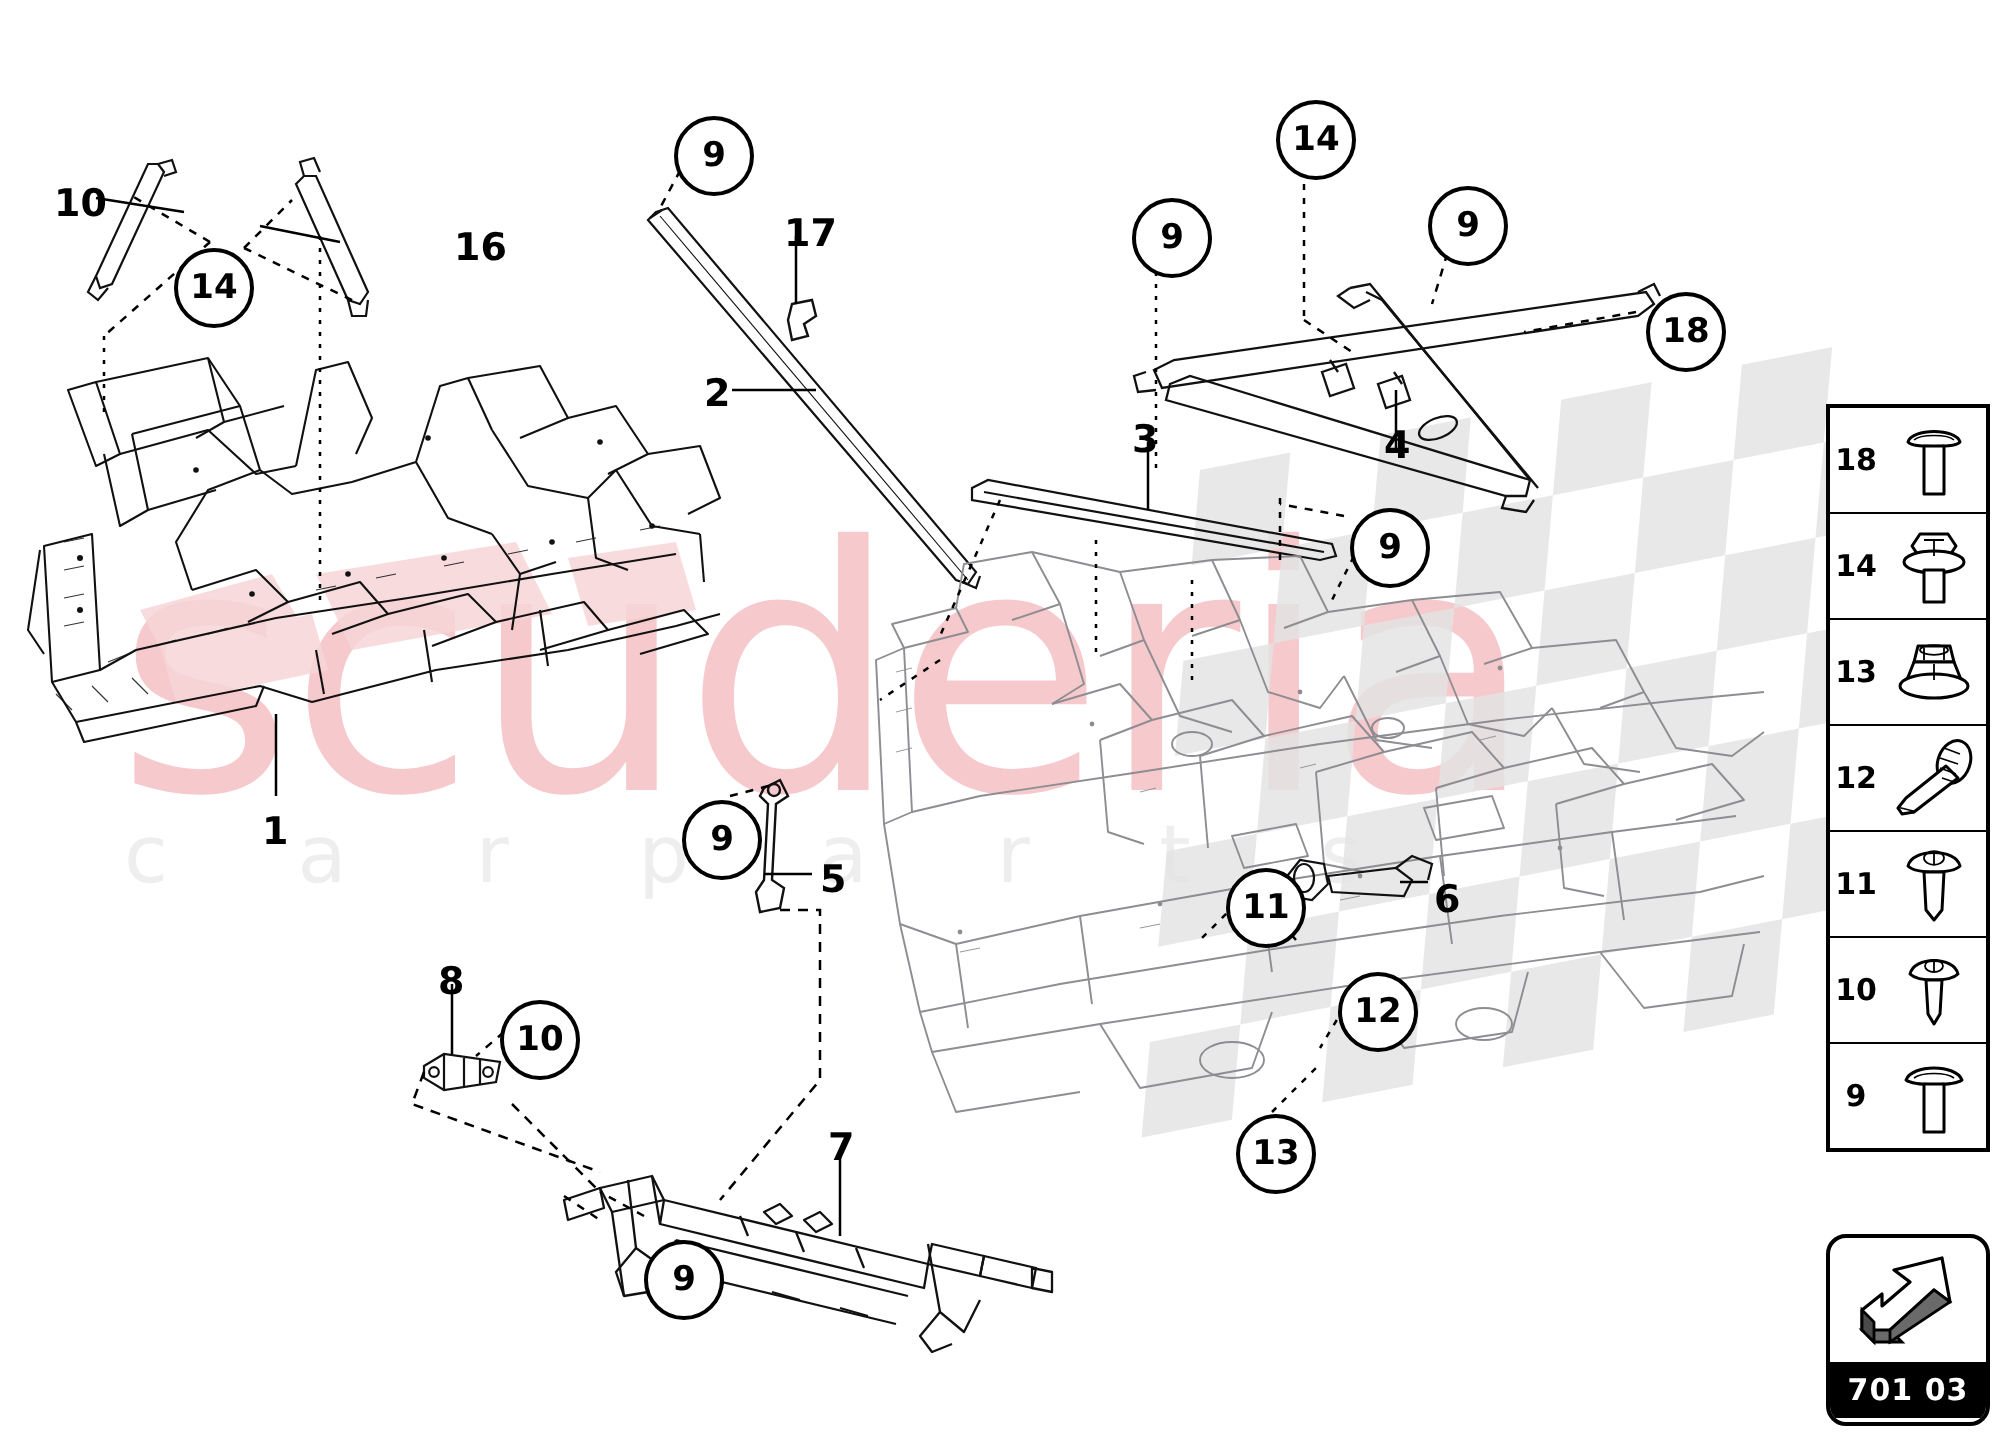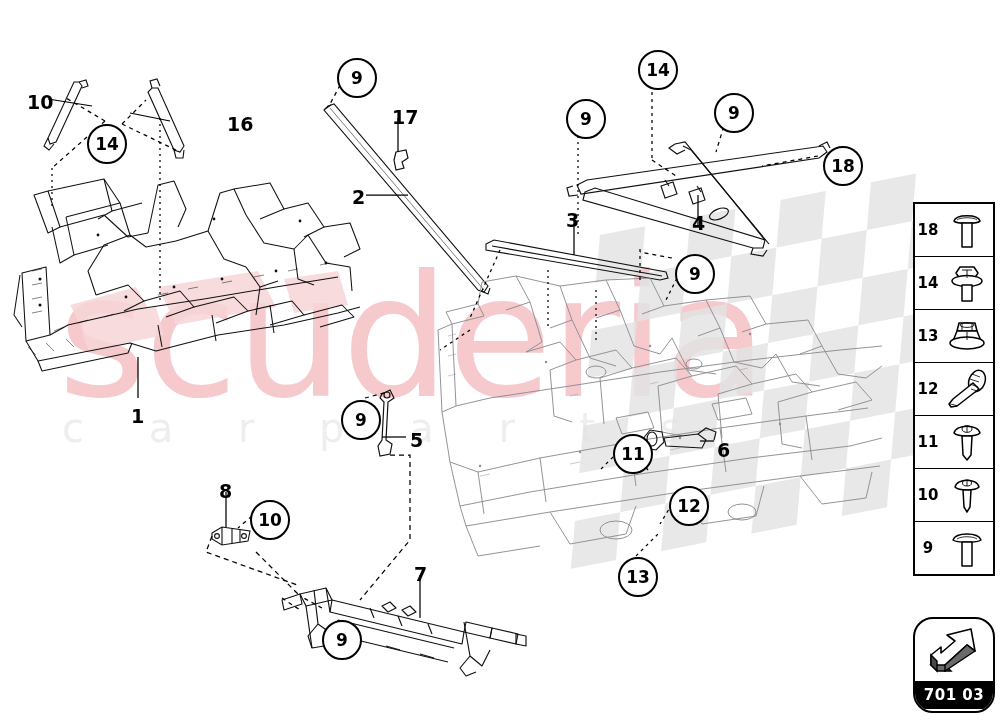--- a/index.html
+++ b/index.html
@@ -41,21 +41,21 @@
           border:2px solid #000;background:#fff;z-index:50;}
   .lrow{display:flex;align-items:center;height:52px;border-bottom:1.6px solid #000;}
   .lrow:last-child{border-bottom:none;}
   .lnum{width:26px;text-align:center;font-size:15px;font-weight:bold;
         font-family:"DejaVu Sans",sans-serif;}
   .lico{flex:1;height:100%;display:flex;align-items:center;justify-content:center;}
   .lico svg{display:block;}
 
   
   #badge{position:absolute;left:913px;top:617px;width:78px;height:92px;
-         background:#fff;border:2px solid #000;border-radius:20px;
+         background:#fff;border:2px solid #000;border-radius:10px;
          overflow:hidden;z-index:50;}
   #badge .arrowbox{height:62px;display:flex;align-items:center;justify-content:center;}
   #badge .codebar{height:28px;background:#000;color:#fff;display:flex;
                   align-items:center;justify-content:center;font-size:15px;
                   font-weight:bold;letter-spacing:.5px;
                   font-family:"DejaVu Sans",sans-serif;}
 </style>
 </head>
 <body>
 

